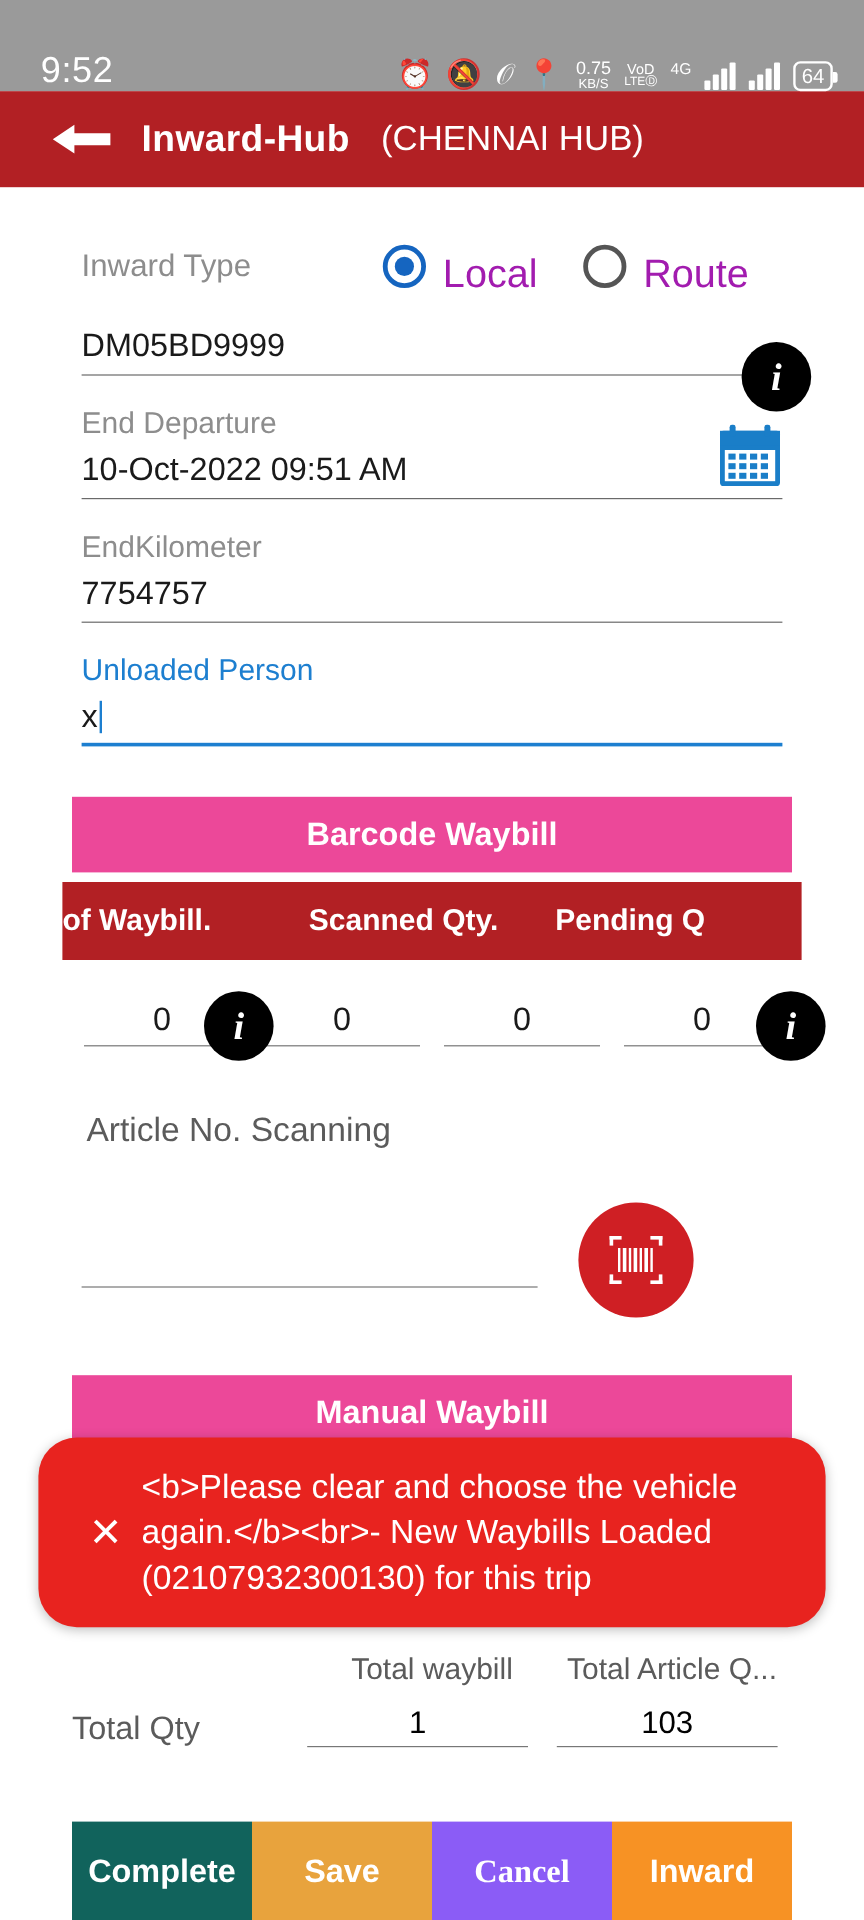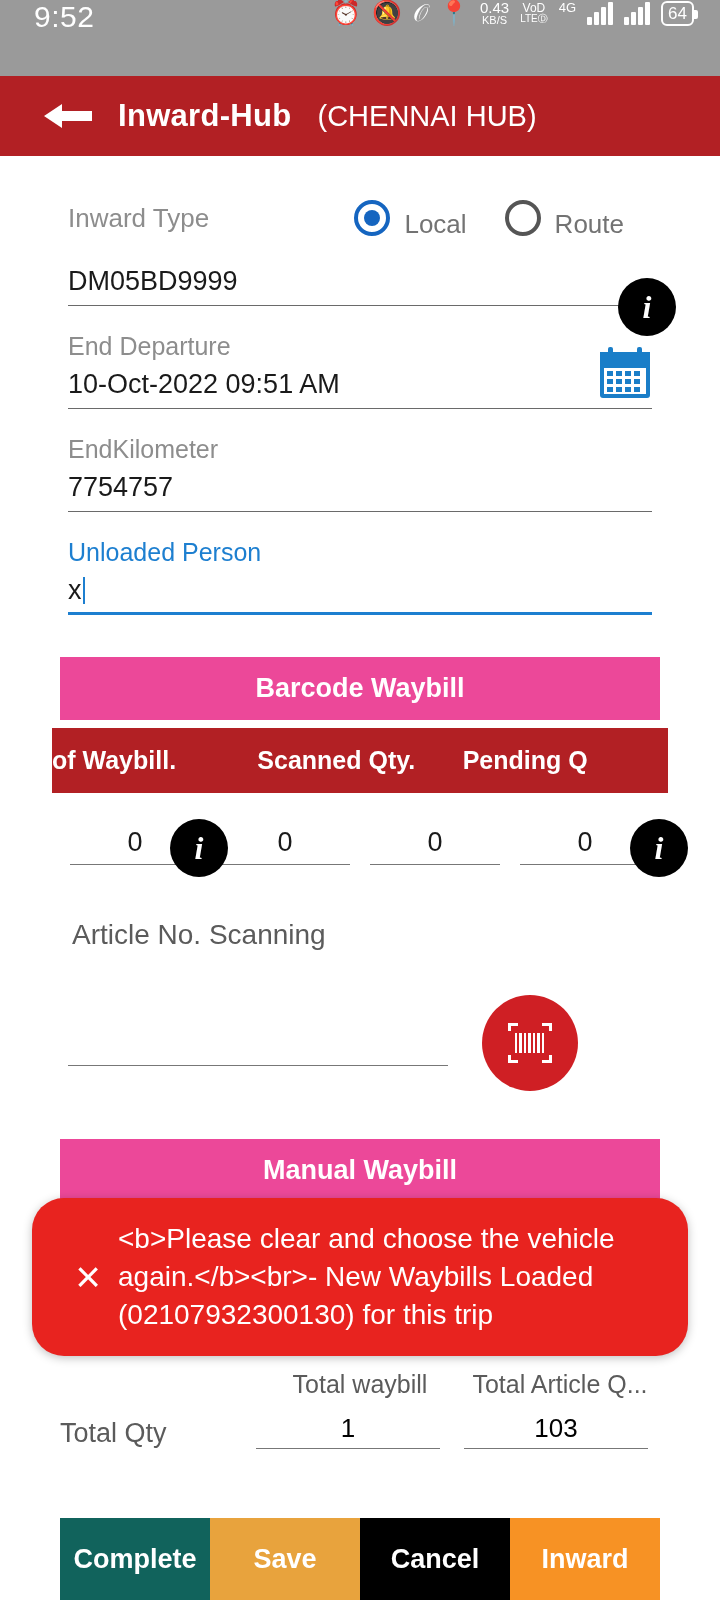--- a/index.html
+++ b/index.html
@@ -15,21 +15,21 @@
     width: 720px;
     height: 1600px;
     background: #ffffff;
   }
 
   
   .statusbar {
     height: 76px;
     background: #9a9a9a;
     display: flex;
-    align-items: flex-start;
+    align-items: flex-end;
     justify-content: space-between;
     padding: 0 26px 0 34px;
     color: #ffffff;
   }
   .status-time {
     font-size: 30px;
     font-weight: 400;
     letter-spacing: .5px;
     color: #ffffff;
   }
@@ -166,22 +166,22 @@
     flex: none;
   }
   .radio.off { border-color: #555; }
   .radio span {
     width: 16px; height: 16px;
     border-radius: 50%;
     background: #1565c0;
     display: block;
   }
   .radio-text {
-    font-size: 26px;
-    color: #737373;
+    font-size: 33px;
+    color: #a21caf;
     margin-right: 28px;
     margin-left: 4px;
     margin-top: 13px;
   }
 
   .field-block { margin-top: 26px; position: relative; }
 
   .info-badge {
     position: absolute;
     width: 58px; height: 58px;
@@ -365,37 +365,37 @@
     flex: 1;
     display: flex;
     align-items: center;
     justify-content: center;
     color: #fff;
     font-size: 27px;
     font-weight: bold;
   }
   .btn.save { background: #e8a33d; }
   .btn.complete { background: #11635c; }
-  .btn.cancel { background: #000000; }
+  .btn.cancel { background: #8b5cf6; font-family: Liberation Serif, serif; }
   .btn.inward { background: #f79224; }
 </style>
 </head>
 <body>
 
 <div class="screen">
 
   <div class="statusbar">
     <div class="status-time">9:52</div>
     <div class="status-right">
       <span class="sysicon">⏰</span>
       <span class="sysicon">🔕</span>
       <span class="sysicon">𝒪</span>
       <span class="sysicon">📍</span>
       <span class="netrate">
-        <span>0.43</span><small>KB/S</small>
+        <span>0.75</span><small>KB/S</small>
       </span>
       <span class="volte">
         <span>VoD</span><small>LTEⒹ</small>
       </span>
       <span class="g4">4G</span>
       <span class="bars">
           <i></i>
           <i></i>
           <i></i>
           <i></i>

